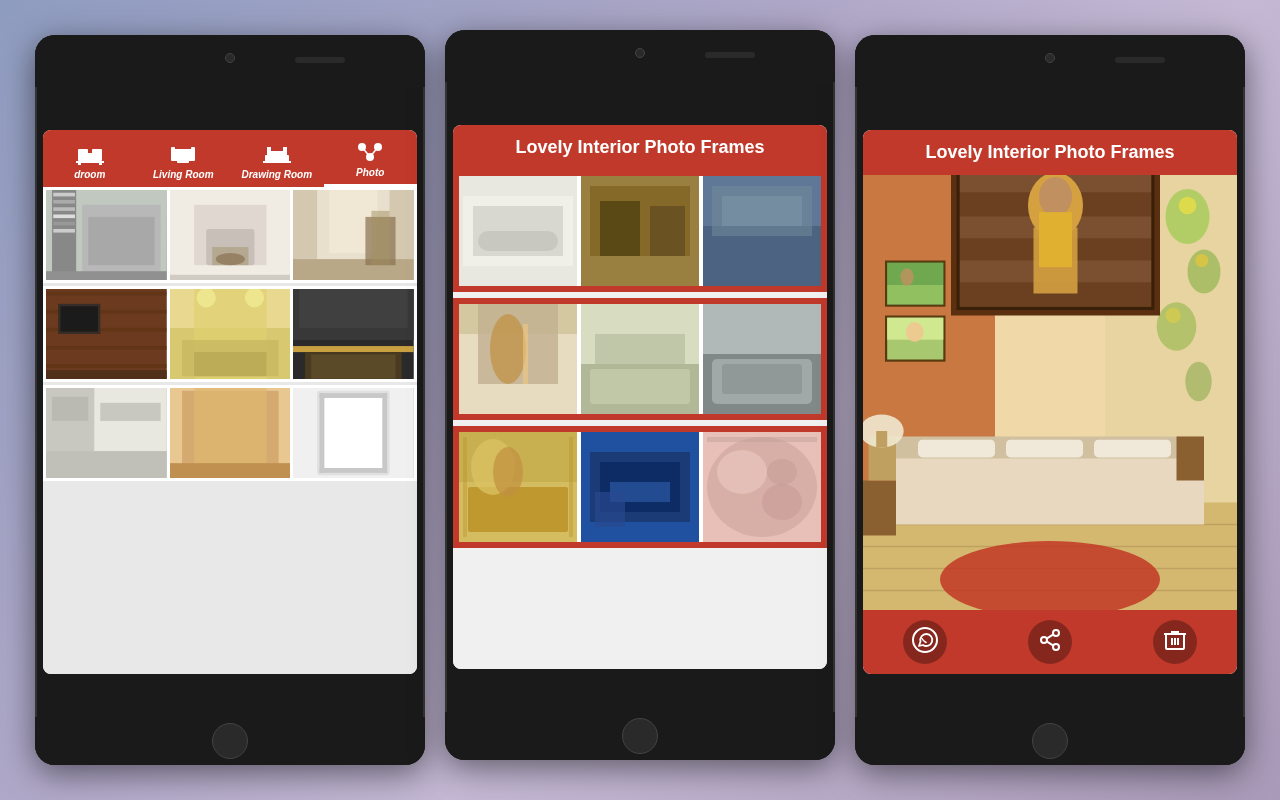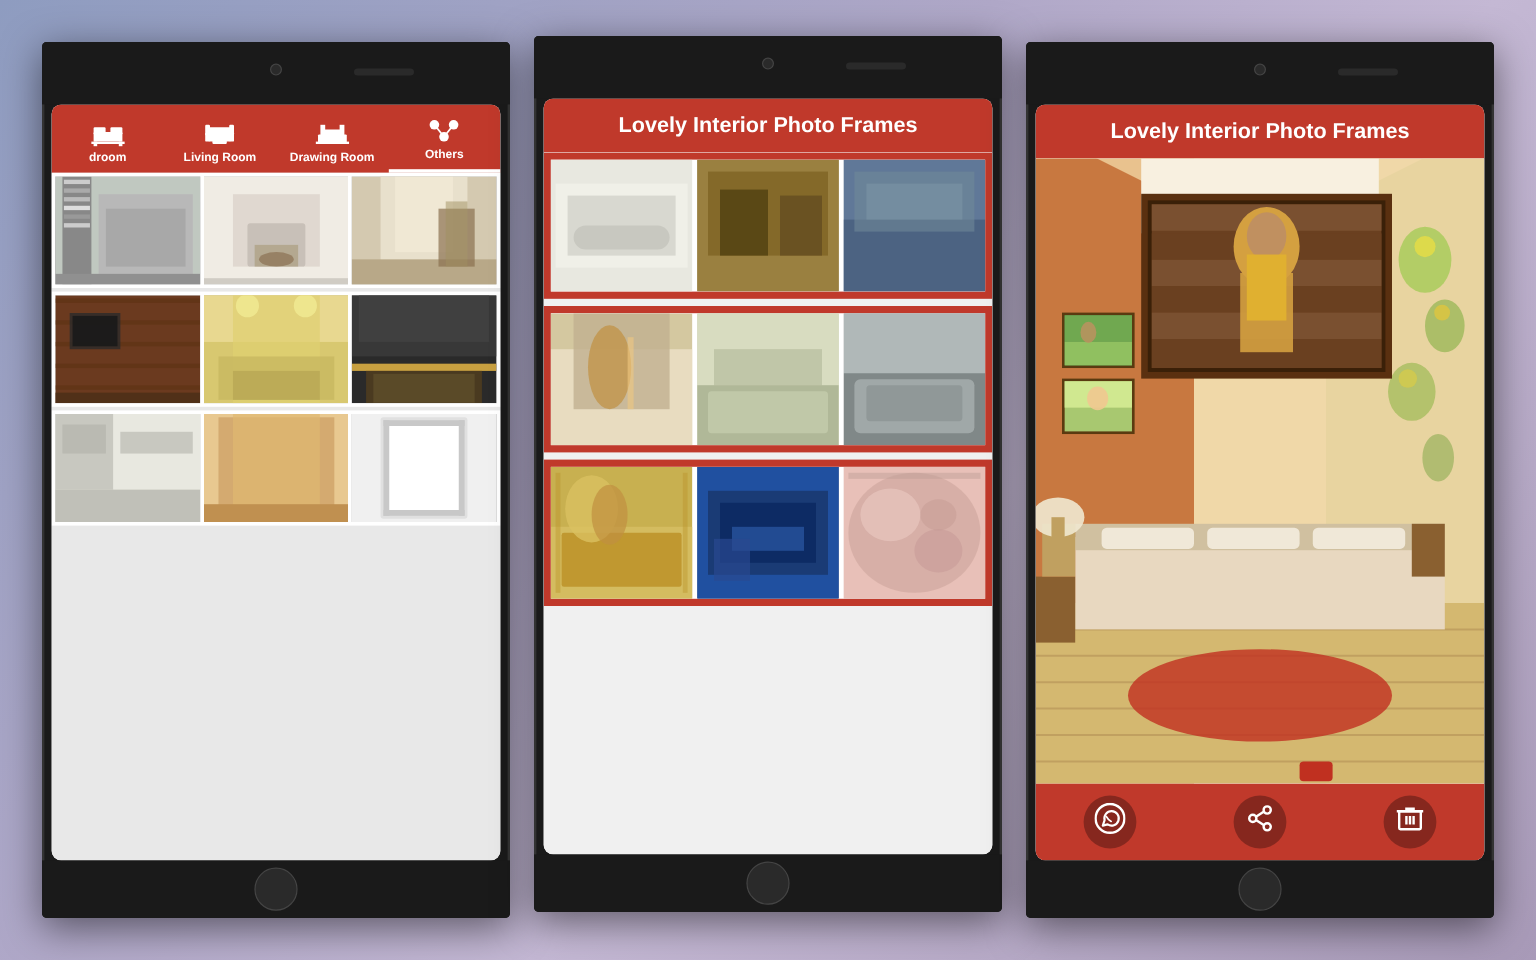--- a/index.html
+++ b/index.html
@@ -21,28 +21,29 @@
       align-items: center;
       justify-content: center;
       gap: 20px;
       width: 100%;
       height: 100%;
       padding: 20px;
     }
 
     
     .phone {
-      border-radius: 4px;
+      border-radius: 20px;
       background: #1a1a1a;
       box-shadow: 0 8px 32px rgba(0,0,0,0.5), inset 0 0 0 2px #333;
       display: flex;
       flex-direction: column;
       align-items: center;
       position: relative;
       overflow: hidden;
+      gap: 43px;
     }
 
     .phone-1 {
       width: 390px;
       height: 730px;
     }
 
     .phone-2 {
       width: 390px;
       height: 730px;
@@ -119,20 +120,21 @@
 
     
     .tab-bar {
       width: 100%;
       background: #c0392b;
       display: flex;
       align-items: center;
       justify-content: space-around;
       padding: 6px 0 0 0;
       flex-shrink: 0;
+      font-style: italic;
     }
 
     .tab-item {
       display: flex;
       flex-direction: column;
       align-items: center;
       padding: 4px 8px 6px;
       cursor: pointer;
       flex: 1;
     }
@@ -323,21 +325,21 @@
         <div class="tab-item active">
           <div class="icon-container">
             <svg width="28" height="22" viewBox="0 0 28 22" fill="white">
               <circle cx="6" cy="6" r="4"></circle>
               <circle cx="22" cy="6" r="4"></circle>
               <circle cx="14" cy="16" r="4"></circle>
               <line x1="6" y1="6" x2="14" y2="16" stroke="white" stroke-width="1.5"></line>
               <line x1="22" y1="6" x2="14" y2="16" stroke="white" stroke-width="1.5"></line>
             </svg>
           </div>
-          <span class="tab-label">Others</span>
+          <span class="tab-label">Photo</span>
         </div>
       </div>
 
       <div class="photo-grid-container">
 
         <div class="photo-row">
           <div class="photo-cell">
             <div class="room-img scene-bookshelf">
               <svg width="100%" height="100%" viewBox="0 0 100 90" preserveAspectRatio="xMidYMid slice">
                 <rect width="100" height="90" fill="#c0c8c0"></rect>

